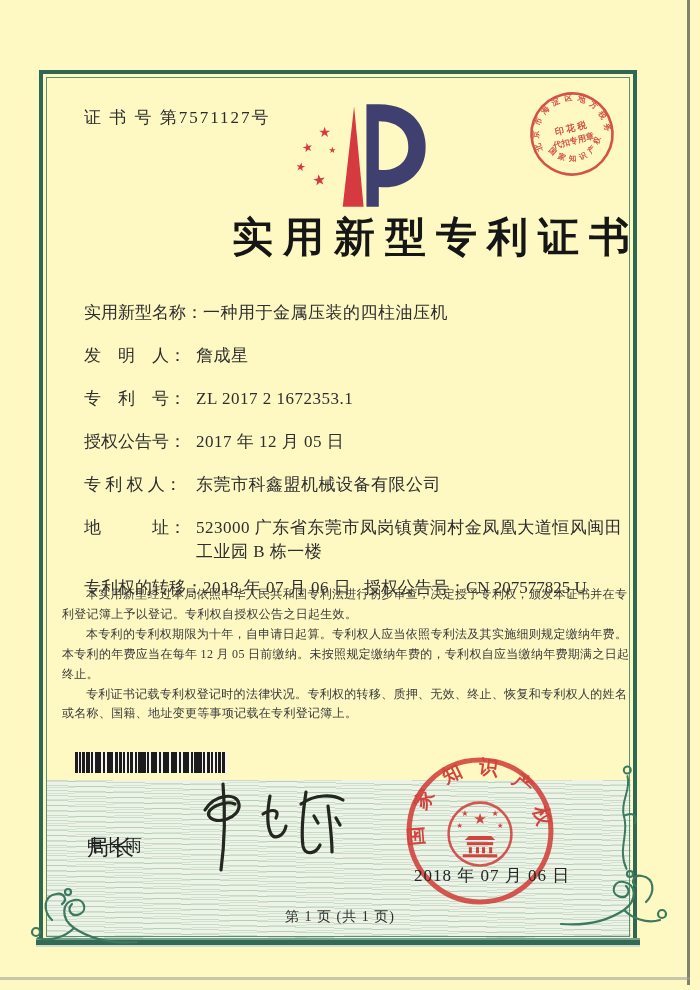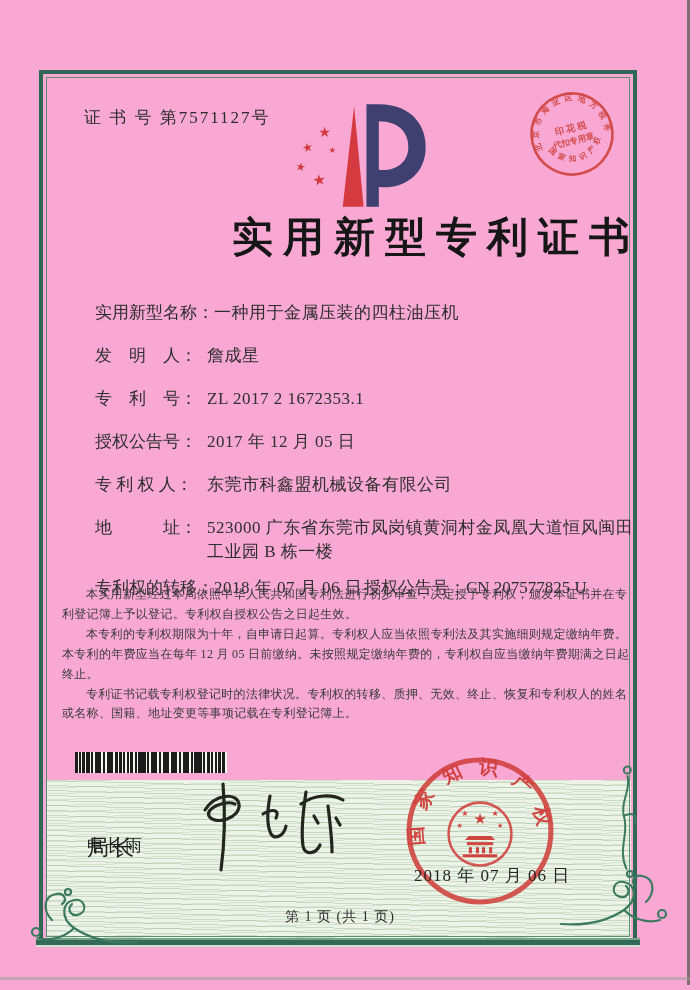--- a/index.html
+++ b/index.html
@@ -1,21 +1,21 @@
 <!DOCTYPE html>
 <html><head>
 <meta charset="utf-8">
 <style>
   html,body{margin:0;padding:0;}
   body{
     width:700px;height:990px;position:relative;background:#ffffff;
     font-family:"Liberation Serif","DejaVu Serif",serif;
     -webkit-font-smoothing:antialiased;
   }
-  .paper{position:absolute;inset:0;background:#f9a8d4;overflow:hidden;}
+  .paper{position:absolute;inset:0;background:#fef9c3;overflow:hidden;}
   .scan-edge-right{position:absolute;left:687px;top:0;width:3px;height:985px;background:#565a50;opacity:.75;}
   .scan-edge-bottom{position:absolute;left:0;top:977px;width:690px;height:3px;background:#9a9c94;opacity:.55;}
 
   
   .frame{position:absolute;left:39px;top:70px;width:598px;height:874px;
          border:4px solid #2e6754;box-sizing:border-box;}
   .frame-inner{position:absolute;inset:3px;border:1px solid #5d8d73;}
 
   
   .green-panel{
@@ -40,21 +40,21 @@
   .tax-stamp{position:absolute;left:528px;top:90px;width:88px;height:88px;transform:rotate(-14deg);opacity:.92;}
 
   .title{
     position:absolute;left:40px;top:210px;width:600px;text-align:right;
     font-size:41px;font-weight:bold;color:#161616;letter-spacing:10px;
   }
 
   
   .fields{position:absolute;left:84px;top:301px;width:552px;font-size:17px;color:#2e2e2e;}
   .field-row{margin-bottom:19px;line-height:24px;position:relative;}
-  .field-label{display:inline-block;min-width:112px;vertical-align:top;white-space:pre;margin-left:11px;}
+  .field-label{display:inline-block;min-width:112px;vertical-align:top;white-space:pre;}
   .field-value{display:inline-block;vertical-align:top;white-space:pre-line;max-width:430px;letter-spacing:.5px;}
   .field-row.address{margin-bottom:12px;}
   .grant-extra{position:absolute;left:280px;top:0;white-space:nowrap;}
 
   
   .paragraphs{position:absolute;left:62px;top:585px;width:574px;font-size:12px;
               line-height:1.66;color:#3a3a3a;letter-spacing:.3px;}
   .paragraphs p{margin:0;text-indent:2em;}
 
   

